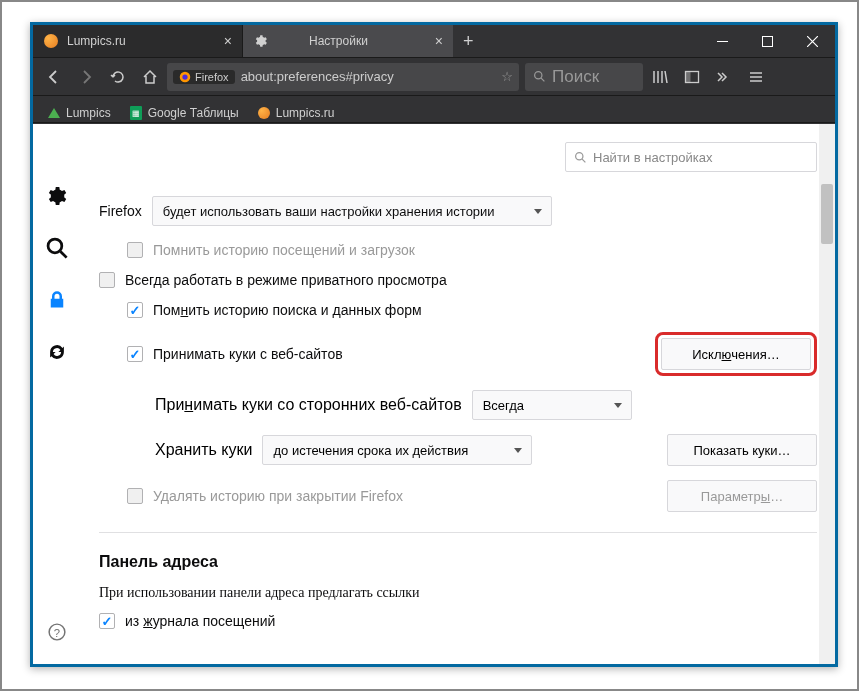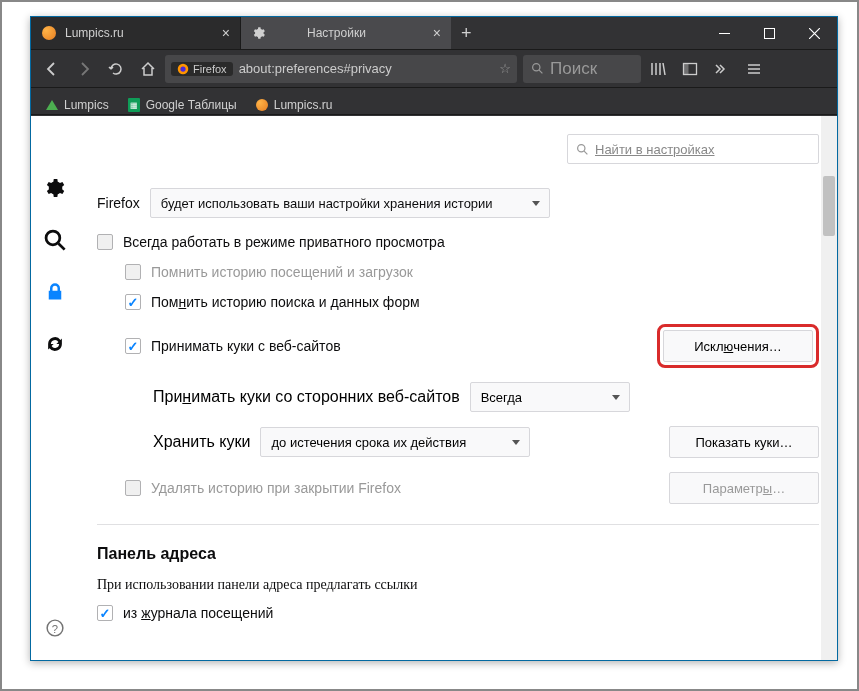--- a/index.html
+++ b/index.html
@@ -1,19 +1,19 @@
 <!DOCTYPE html>
 <html><head>
 <meta charset="utf-8">
 <style>
 * { box-sizing: border-box; margin: 0; padding: 0; font-family: "Segoe UI", Arial, sans-serif; }
 body { background: #fff; width: 859px; height: 691px; overflow: hidden; position: relative; }
 
 .outer-frame { position: absolute; top: 0; left: 0; width: 859px; height: 691px; border: 2px solid #888; background: #fff; }
-.browser-window { position: absolute; top: 14px; left: 28px; width: 808px; height: 645px; background: #323234; border: 1px solid #0369a1; box-shadow: 0 2px 8px rgba(0,0,0,0.3); }
+.browser-window { position: absolute; top: 20px; left: 28px; width: 808px; height: 645px; background: #323234; border: 3px solid #0369a1; box-shadow: 0 2px 8px rgba(0,0,0,0.3); }
 
 .titlebar { height: 32px; background: #323234; display: flex; align-items: center; }
 .tabs-row { display: flex; height: 32px; flex: 1; align-items: center; }
 .tab { display: flex; align-items: center; height: 32px; padding: 0 10px; color: #d0d0d0; font-size: 12px; gap: 8px; cursor: default; position: relative; }
 .tab.inactive { background: #2b2b2c; border-right: 1px solid #1a1a1a; width: 210px; }
 .tab.active { background: #4a4a4d; width: 210px; gap: 40px; }
 .tab-label { flex: 1; white-space: nowrap; overflow: hidden; text-overflow: ellipsis; }
 .tab-close { color: #d0d0d0; font-size: 14px; cursor: pointer; }
 .tab-icon { width: 16px; height: 16px; display: flex; align-items: center; justify-content: center; }
 .orange-circle { width: 14px; height: 14px; border-radius: 50%; background: radial-gradient(circle at 30% 30%, #ffb347, #e67e22); }
@@ -37,21 +37,21 @@
 .gdrive-tri { width: 0; height: 0; border-left: 6px solid transparent; border-right: 6px solid transparent; border-bottom: 10px solid #4caf50; position: relative; }
 .sheets-icon { width: 12px; height: 14px; background: #0f9d58; border-radius: 1px; display: flex; align-items: center; justify-content: center; color: #fff; font-size: 8px; }
 
 .content { position: absolute; top: 99px; left: 0; right: 0; bottom: 0; background: #fff; display: flex; }
 .sidebar { width: 48px; background: #fff; display: flex; flex-direction: column; align-items: center; padding-top: 60px; gap: 28px; }
 .side-icon { width: 24px; height: 24px; display: flex; align-items: center; justify-content: center; cursor: pointer; color: #0c0c0d; }
 .side-icon.active { color: #0a84ff; }
 .side-help { margin-top: auto; margin-bottom: 20px; }
 
 .main { flex: 1; padding: 18px 18px 0 18px; position: relative; overflow: hidden; }
-.search-settings { width: 252px; height: 30px; border: 1px solid #d7d7db; border-radius: 2px; display: flex; align-items: center; padding: 0 8px; gap: 6px; color: #888; font-size: 13px; margin-left: auto; margin-bottom: 24px; text-decoration: underline; }
+.search-settings { width: 252px; height: 30px; border: 1px solid #d7d7db; border-radius: 2px; display: flex; align-items: center; padding: 0 8px; gap: 6px; color: #888; font-size: 13px; margin-left: auto; margin-bottom: 24px; }
 .pref-row { display: flex; align-items: center; margin-bottom: 16px; gap: 10px; font-size: 14px; color: #0c0c0d; }
 .pref-label { font-size: 14px; }
 .select-box { height: 30px; border: 1px solid #d7d7db; background: #f9f9fa; display: flex; align-items: center; padding: 0 26px 0 10px; position: relative; font-size: 13px; cursor: pointer; border-radius: 2px; }
 .select-box::after { content: ""; position: absolute; right: 9px; top: 12px; border-left: 4px solid transparent; border-right: 4px solid transparent; border-top: 5px solid #555; }
 .select-history { width: 400px; }
 .checkbox-row { display: flex; align-items: center; gap: 10px; font-size: 14px; color: #0c0c0d; margin-bottom: 14px; }
 .checkbox { width: 16px; height: 16px; border: 1px solid #b1b1b3; border-radius: 2px; background: #fff; display: flex; align-items: center; justify-content: center; cursor: pointer; flex-shrink: 0; }
 .checkbox.checked::after { content: "✓"; color: #0a84ff; font-size: 13px; font-weight: bold; }
 .checkbox.disabled { background: #f0f0f0; cursor: default; }
 .indent-1 { padding-left: 28px; }
@@ -240,28 +240,28 @@
         <span>Найти в настройках</span>
       </div>
 
       <div class="pref-row">
         <span class="pref-label">Firefox</span>
         <div class="select-box select-history">
           <span>будет использовать ваши настройки хранения истории</span>
         </div>
       </div>
 
+      <div class="checkbox-row indent-1">
+        <span class="checkbox disabled"></span>
+        <span class="opt-label-disabled">Помнить историю посещений и загрузок</span>
+      </div>
+
       <div class="checkbox-row">
         <span class="checkbox disabled"></span>
         <span>Всегда работать в режиме приватного просмотра</span>
-      </div>
-
-      <div class="checkbox-row indent-1">
-        <span class="checkbox disabled"></span>
-        <span class="opt-label-disabled">Помнить историю посещений и загрузок</span>
       </div>
 
       <div class="checkbox-row indent-1">
         <span class="checkbox checked"></span>
         <span><span>Пом</span><span class="underline-char">н</span><span>ить историю поиска и данных форм</span></span>
       </div>
 
       <div class="row-with-btn indent-1">
         <div class="checkbox-row" style="margin:0">
           <span class="checkbox checked"></span>

